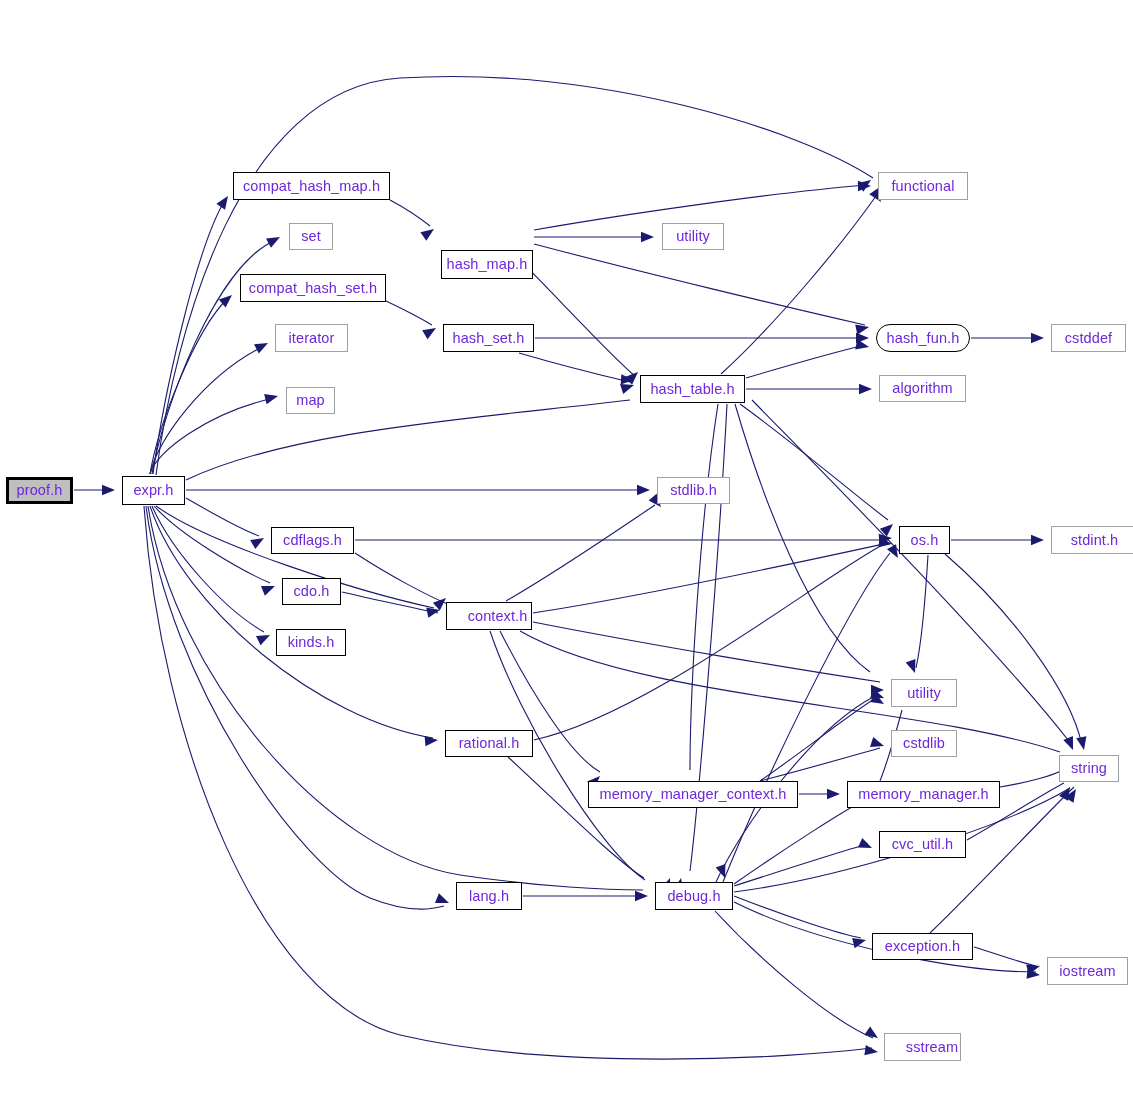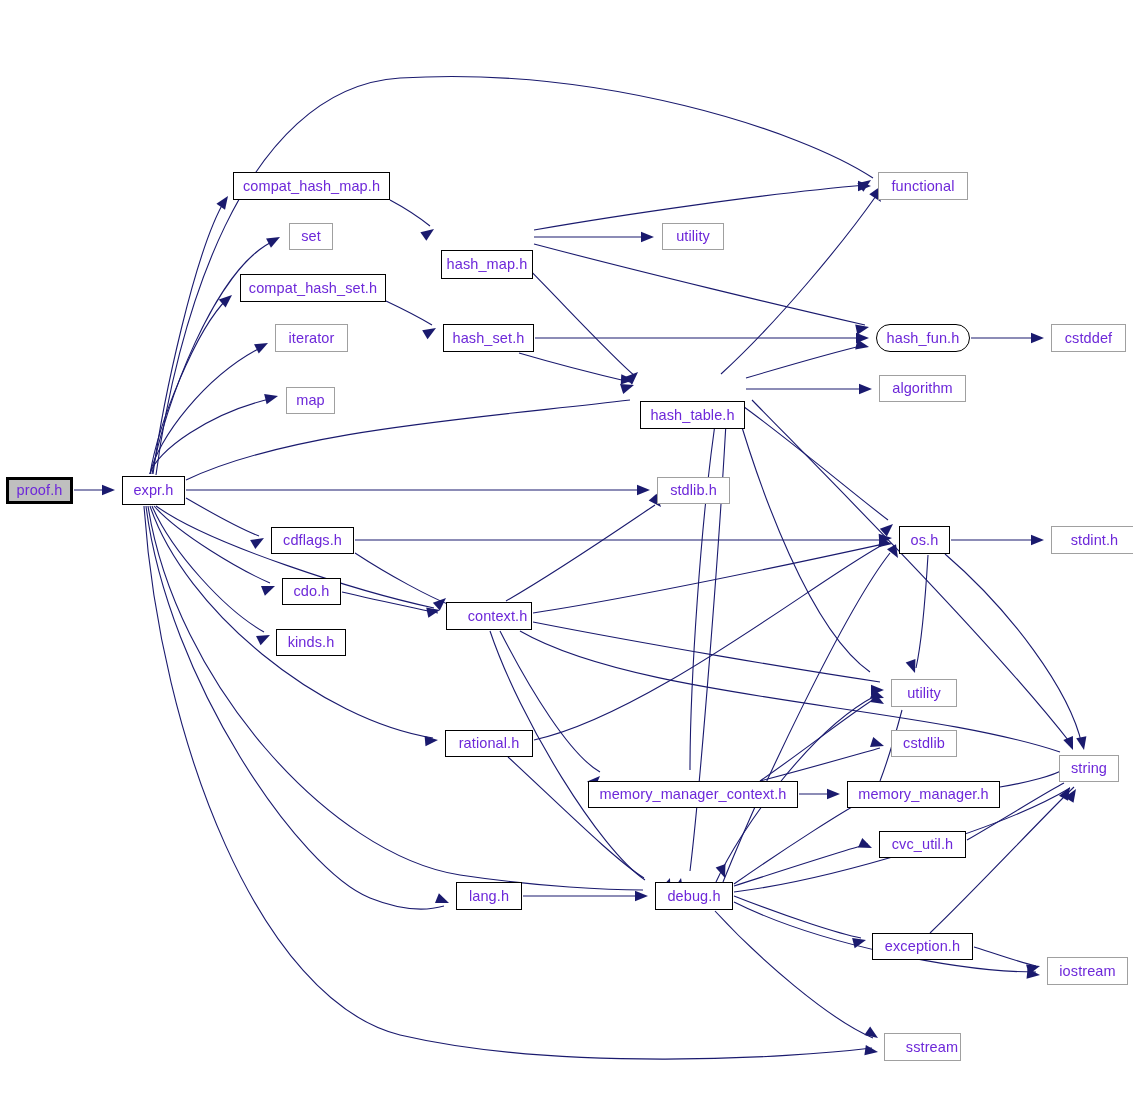--- a/index.html
+++ b/index.html
@@ -210,21 +210,21 @@
       </div>
       <div class="node-box ext" style="left: 286px; top: 375px; width: 49px; height: 27px; margin-top: 12px;">
         <span>map</span>
       </div>
       <div class="node-box" style="left: 441px; top: 222px; width: 92px; height: 29px; margin-top: 28px;">
         <span>hash_map.h</span>
       </div>
       <div class="node-box" style="left: 443px; top: 324px; width: 91px; height: 28px;">
         <span>hash_set.h</span>
       </div>
-      <div class="node-box" style="left: 640px; top: 375px; width: 105px; height: 28px; margin-top: 26px;">
+      <div class="node-box" style="left: 640px; top: 375px; width: 105px; height: 28px;">
         <span>hash_table.h</span>
       </div>
       <div class="node-box ext" style="left: 662px; top: 223px; width: 62px; height: 27px;">
         <span>utility</span>
       </div>
       <div class="node-box ext" style="left: 878px; top: 172px; width: 90px; height: 28px;">
         <span>functional</span>
       </div>
       <div class="node-box" style="left: 876px; top: 324px; width: 94px; height: 28px; border-radius: 14px;">
         <span>hash_fun.h</span>

